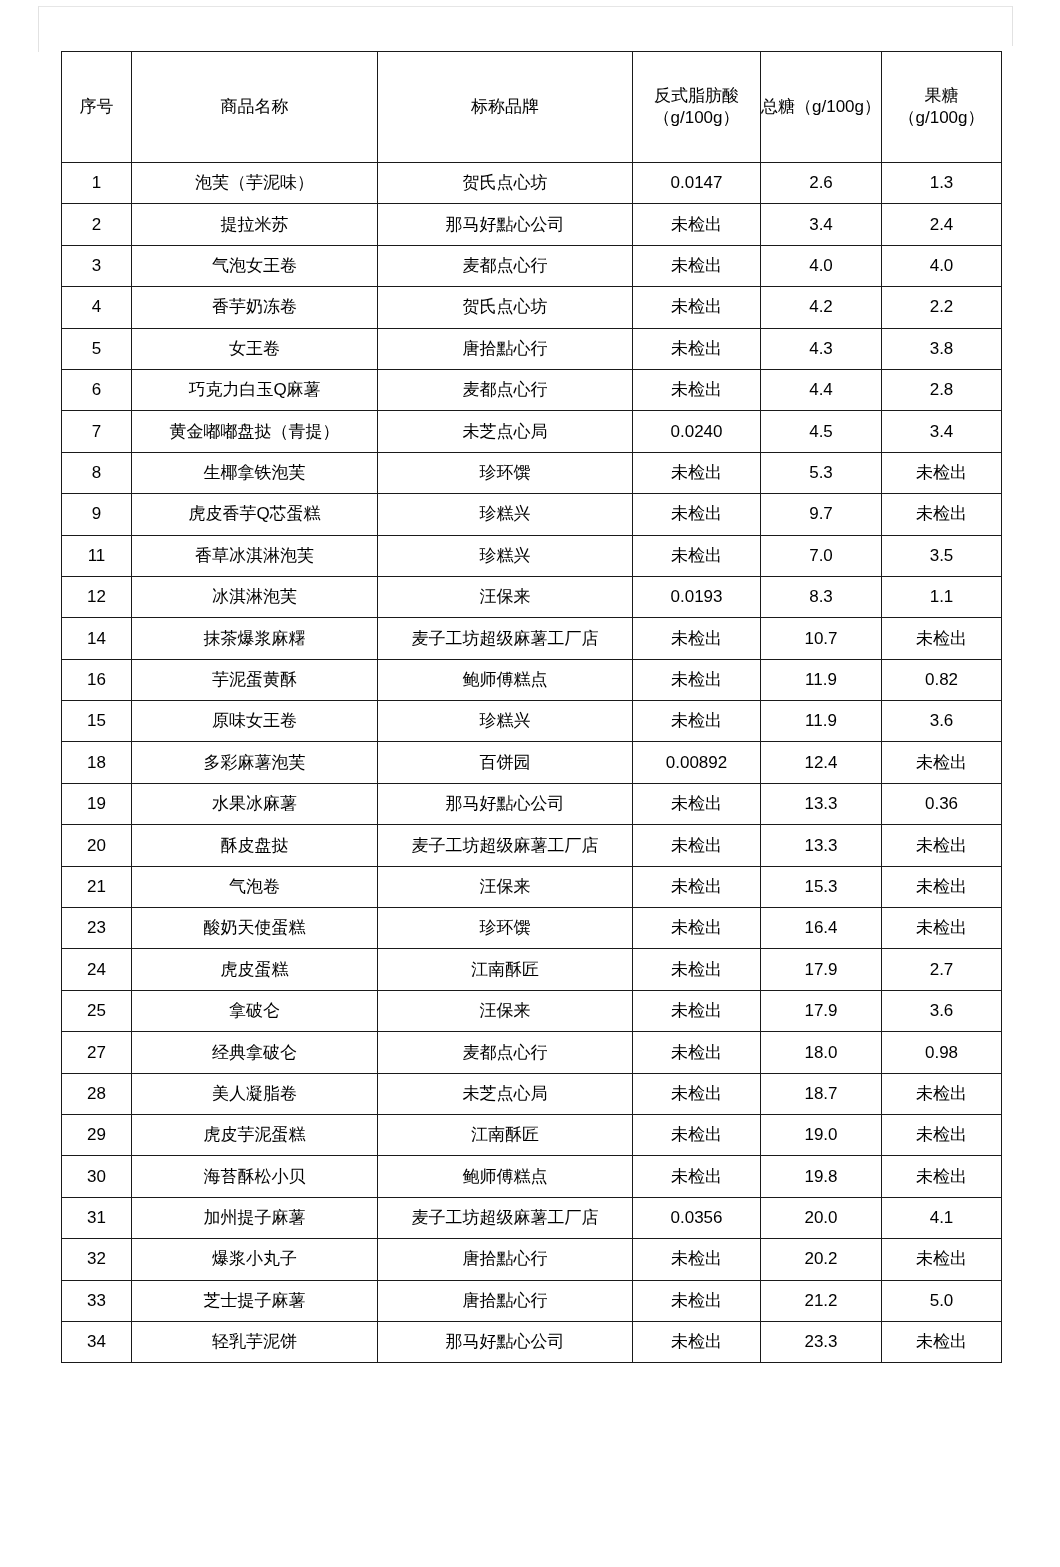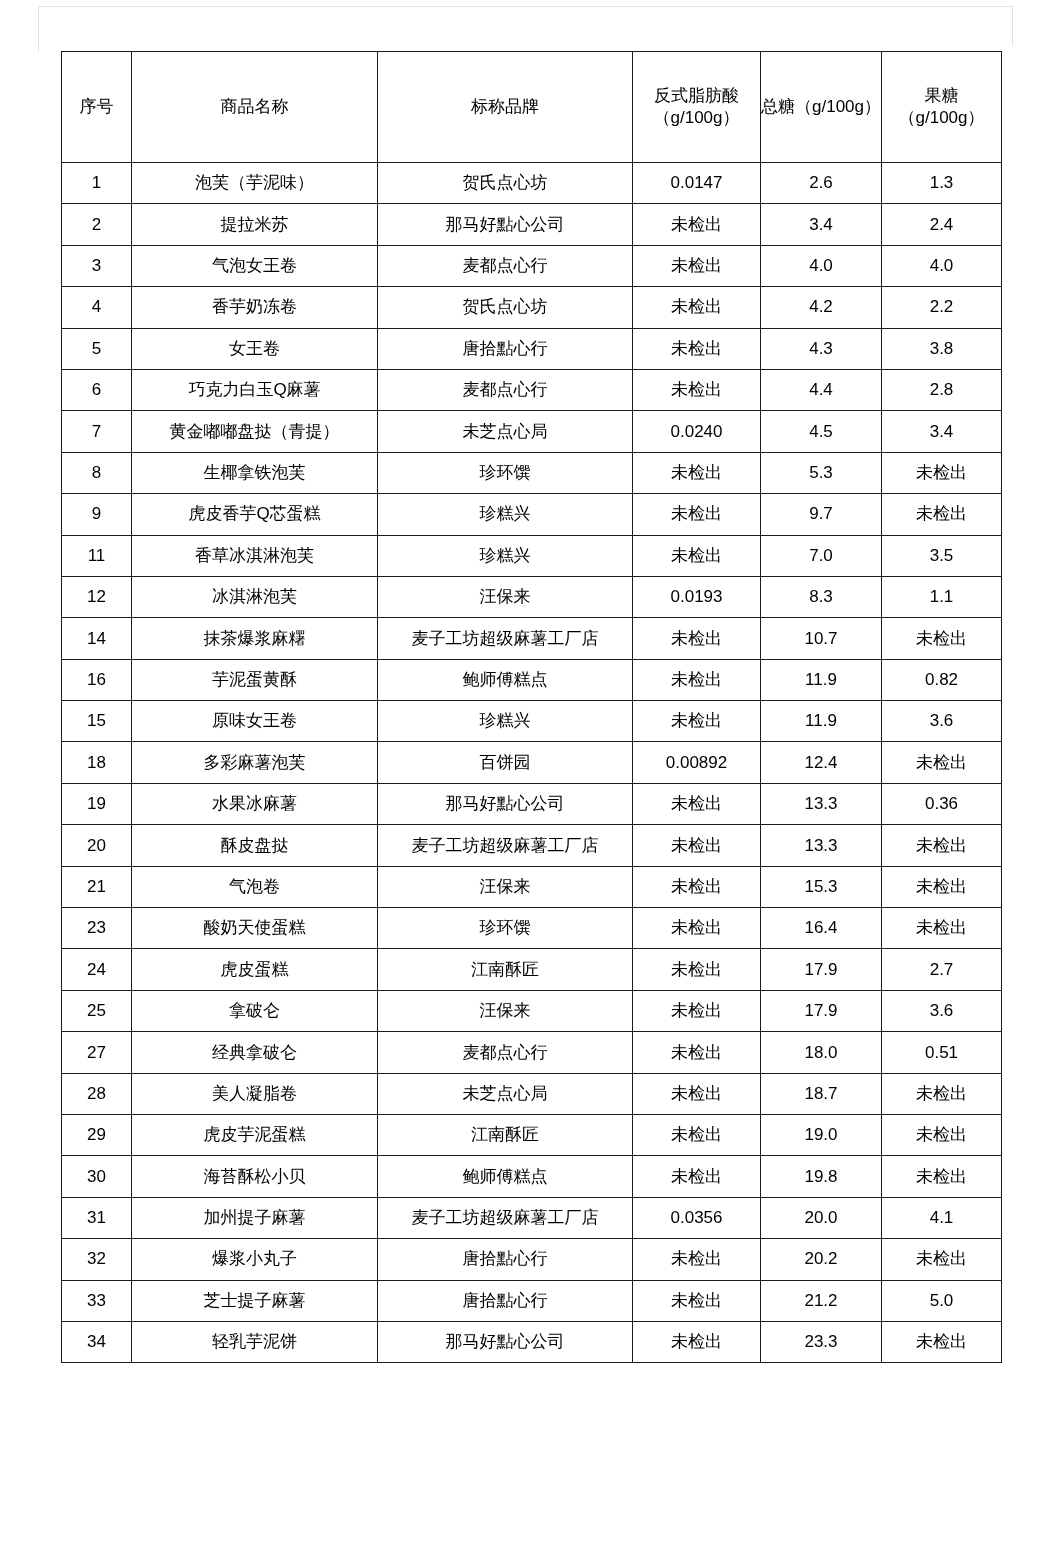--- a/index.html
+++ b/index.html
@@ -287,21 +287,21 @@
             <td class="">未检出</td>
             <td class="">17.9</td>
             <td class="">3.6</td>
           </tr>
           <tr>
             <td class="">27</td>
             <td class="name">经典拿破仑</td>
             <td class="name">麦都点心行</td>
             <td class="">未检出</td>
             <td class="">18.0</td>
-            <td class="">0.51</td>
+            <td class="">0.98</td>
           </tr>
           <tr>
             <td class="">28</td>
             <td class="name">美人凝脂卷</td>
             <td class="name">未芝点心局</td>
             <td class="">未检出</td>
             <td class="">18.7</td>
             <td class="">未检出</td>
           </tr>
           <tr>

